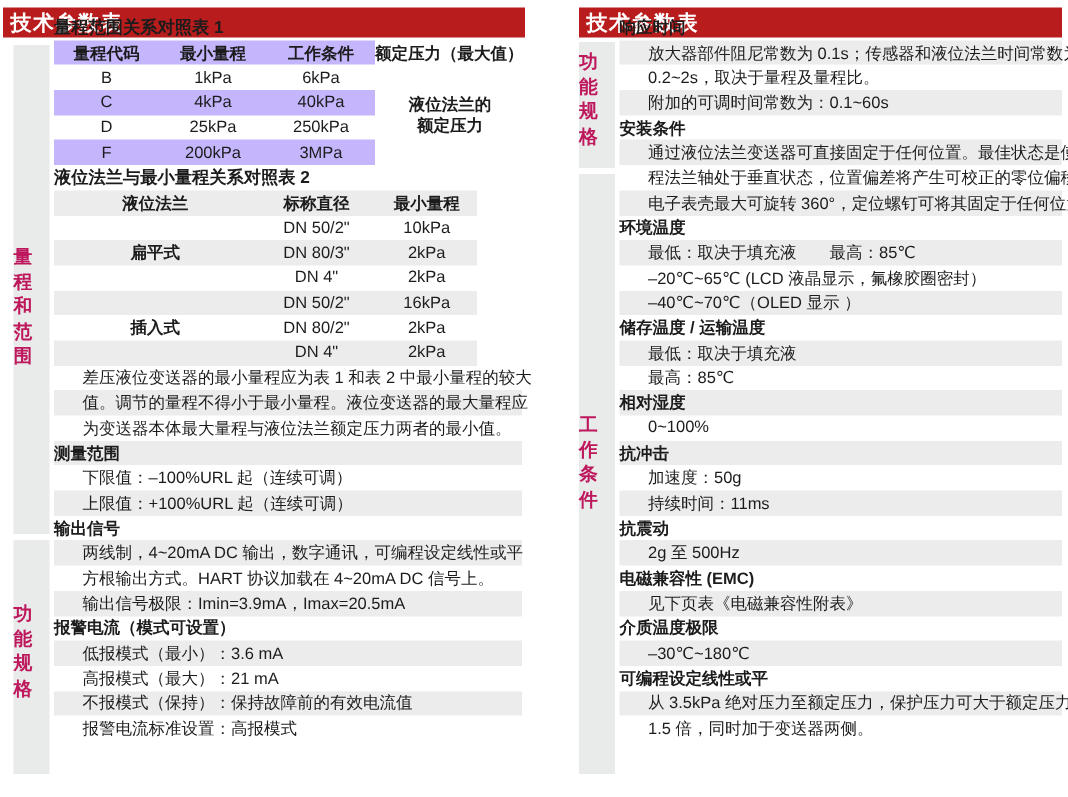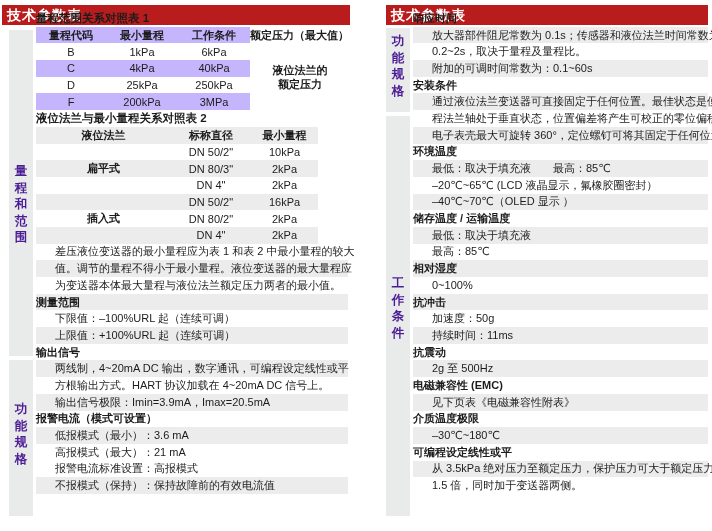--- a/index.html
+++ b/index.html
@@ -8,21 +8,21 @@
   .page{position:absolute;inset:0;background:#fff;overflow:hidden;}
   .col{position:absolute;top:5px;}
   .col-left{left:2px;width:348px;}
   .col-right{left:386px;width:322px;}
   .bar{height:20px;background:#b91c1c;color:#ffffff;font-weight:bold;
        font-size:14px;line-height:20px;padding-left:5px;box-sizing:border-box;
        letter-spacing:1px;}
   .strip{position:absolute;width:24px;background:#e9eaea;}
   .col-left .strip{left:7px;}
   .col-right .strip{left:0;}
-  .vlabel{position:absolute;width:24px;text-align:center;color:#4c1d95;
+  .vlabel{position:absolute;width:24px;text-align:left;color:#be185d;
           font-weight:bold;font-size:12.5px;line-height:16.5px;
           word-break:break-all;z-index:2;}
   .col-left .vlabel{left:7px;}
   .col-right .vlabel{left:0;}
   .content{position:absolute;top:5px;z-index:1;}
   .col-left .content{left:34px;width:312px;}
   .col-right .content{left:27px;width:295px;}
   .ln{height:16.7px;display:flex;align-items:center;font-size:11px;
       white-space:nowrap;}
   .ln.g{background:#ececec;}
@@ -175,22 +175,22 @@
       <div class="ln g ind">上限值：+100%URL 起（连续可调）</div>
 
       <div class="ln hd">输出信号</div>
       <div class="ln g ind">两线制，4~20mA DC 输出，数字通讯，可编程设定线性或平</div>
       <div class="ln ind">方根输出方式。HART 协议加载在 4~20mA DC 信号上。</div>
       <div class="ln g ind">输出信号极限：Imin=3.9mA，Imax=20.5mA</div>
 
       <div class="ln hd">报警电流（模式可设置）</div>
       <div class="ln g ind">低报模式（最小）：3.6 mA</div>
       <div class="ln ind">高报模式（最大）：21 mA</div>
+      <div class="ln g ind">不报模式（保持）：保持故障前的有效电流值</div>
       <div class="ln ind">报警电流标准设置：高报模式</div>
-      <div class="ln g ind">不报模式（保持）：保持故障前的有效电流值</div>
 
       <div class="t1span">
         <span>液位法兰的</span>
         <span>额定压力</span>
       </div>
       <div class="t2grp g1">扁平式</div>
       <div class="t2grp g2">插入式</div>
 
     </div>
   </div>

